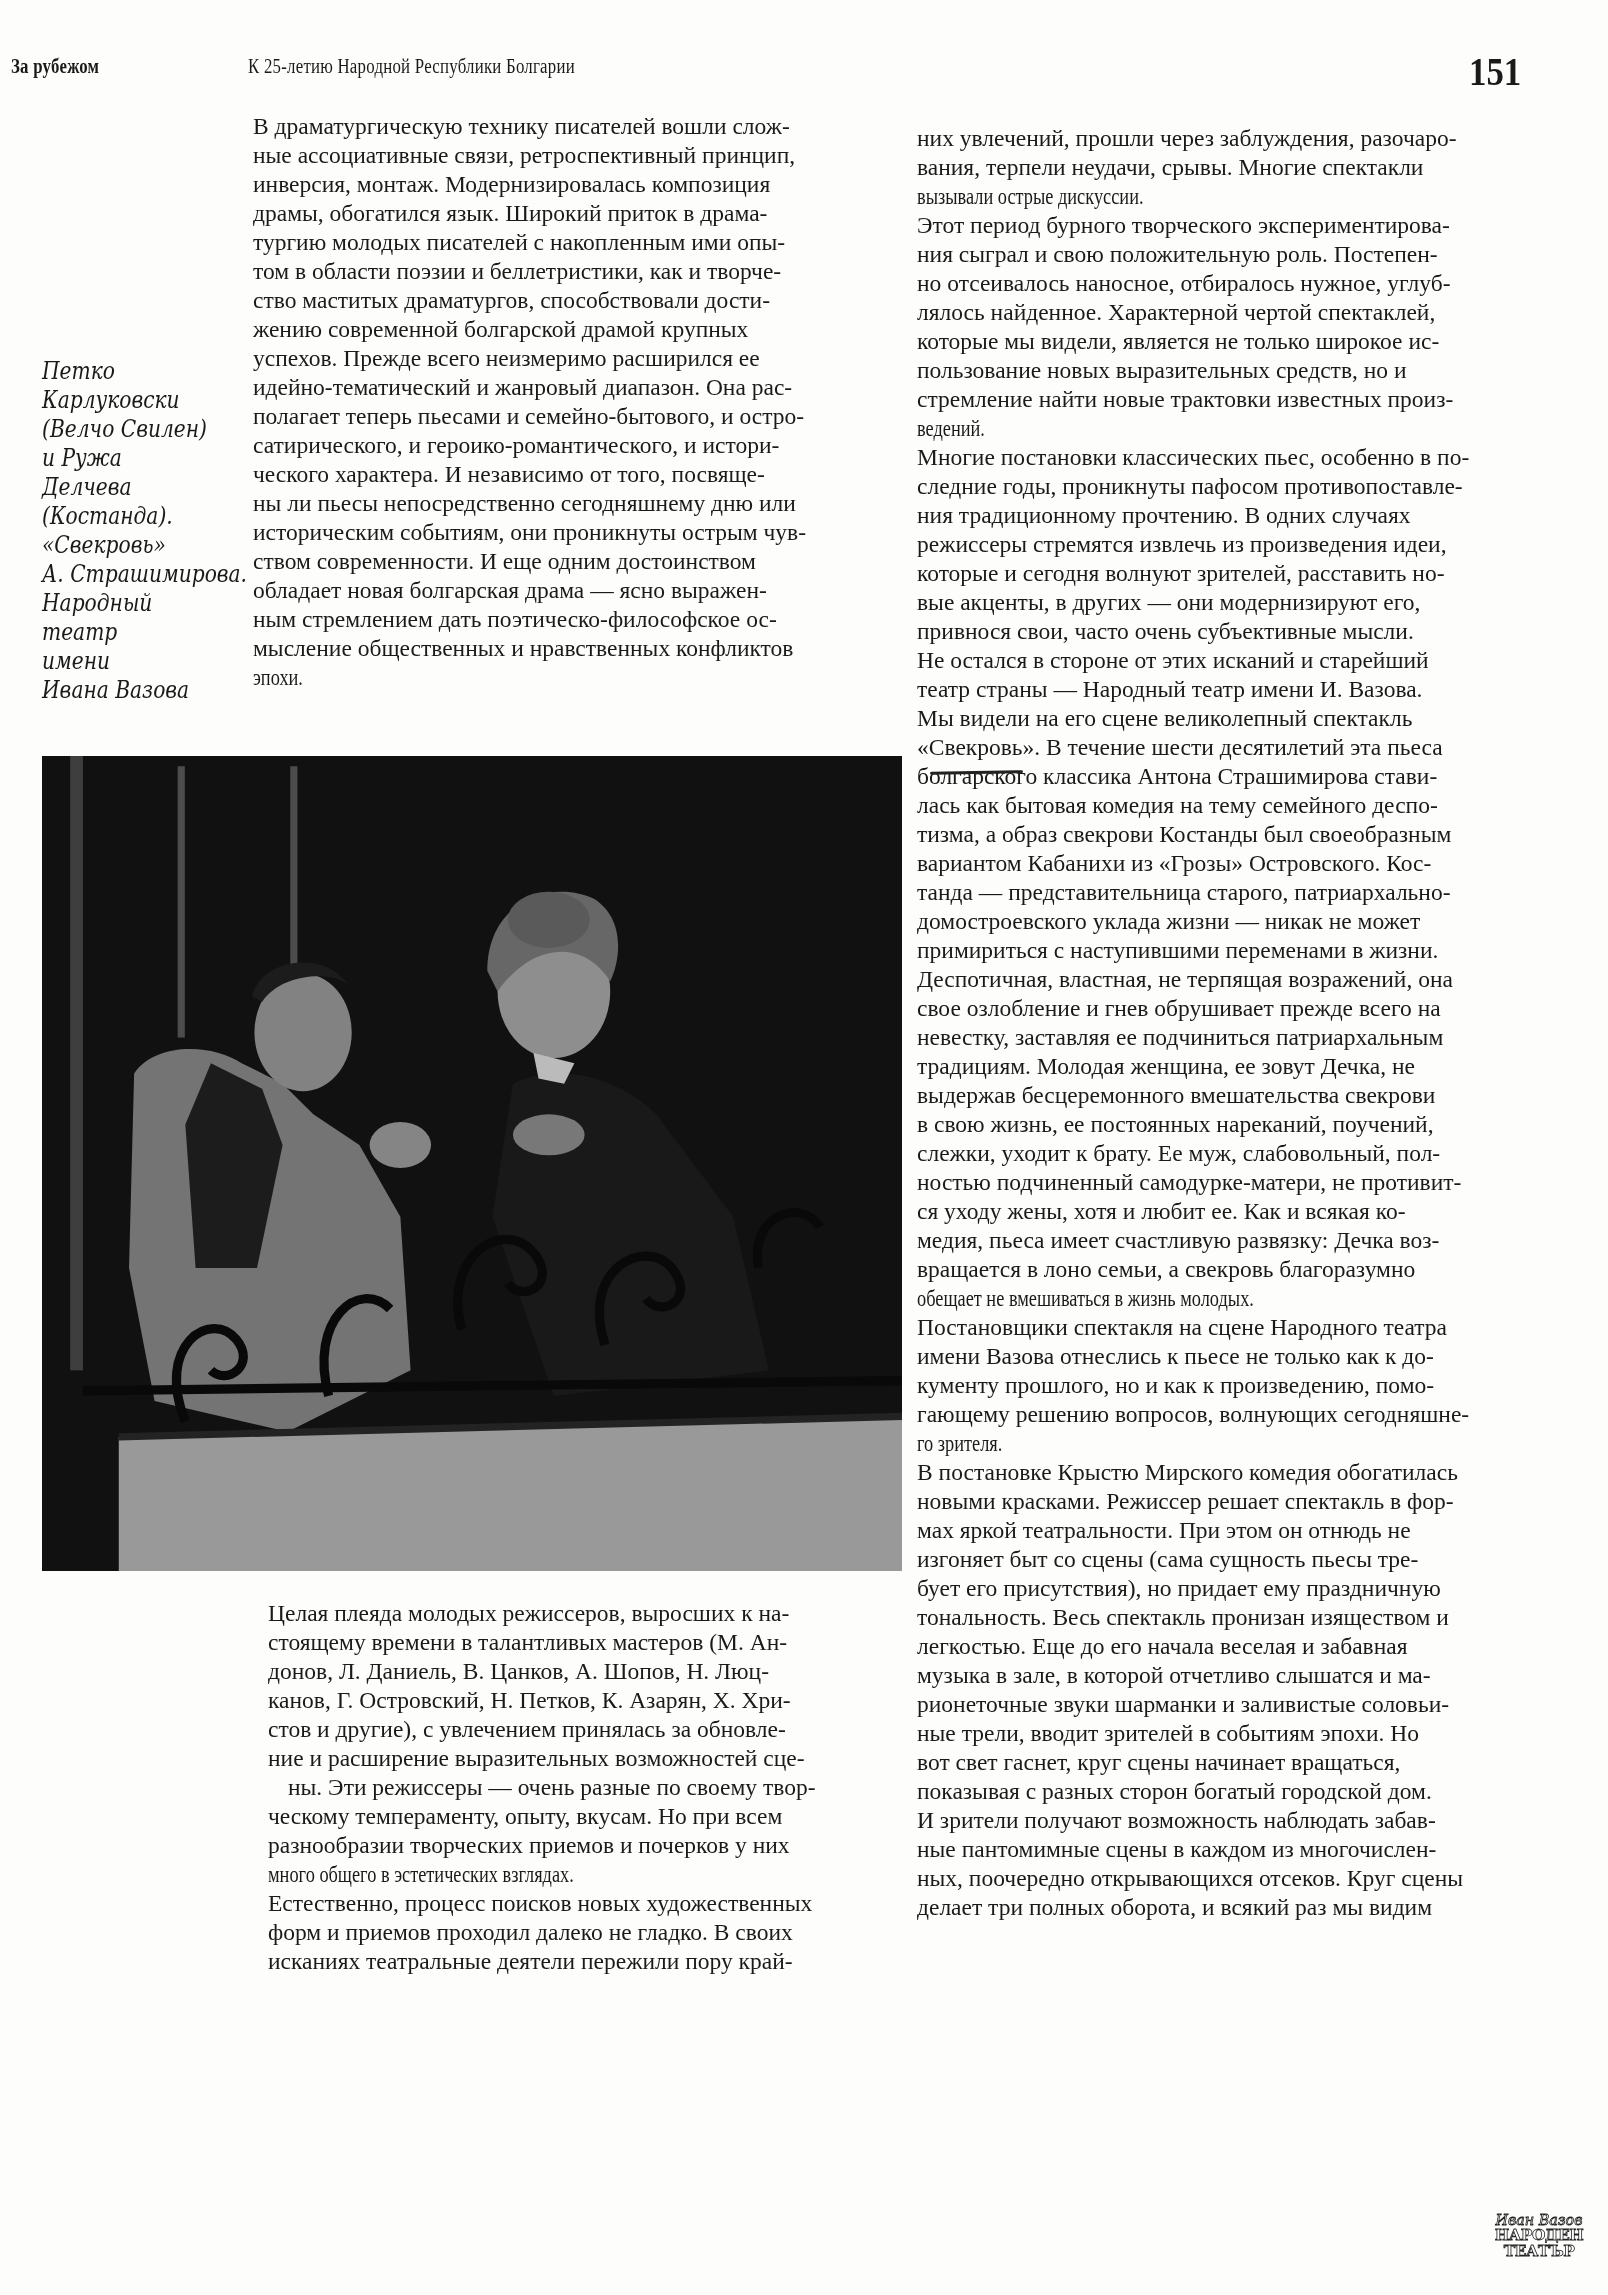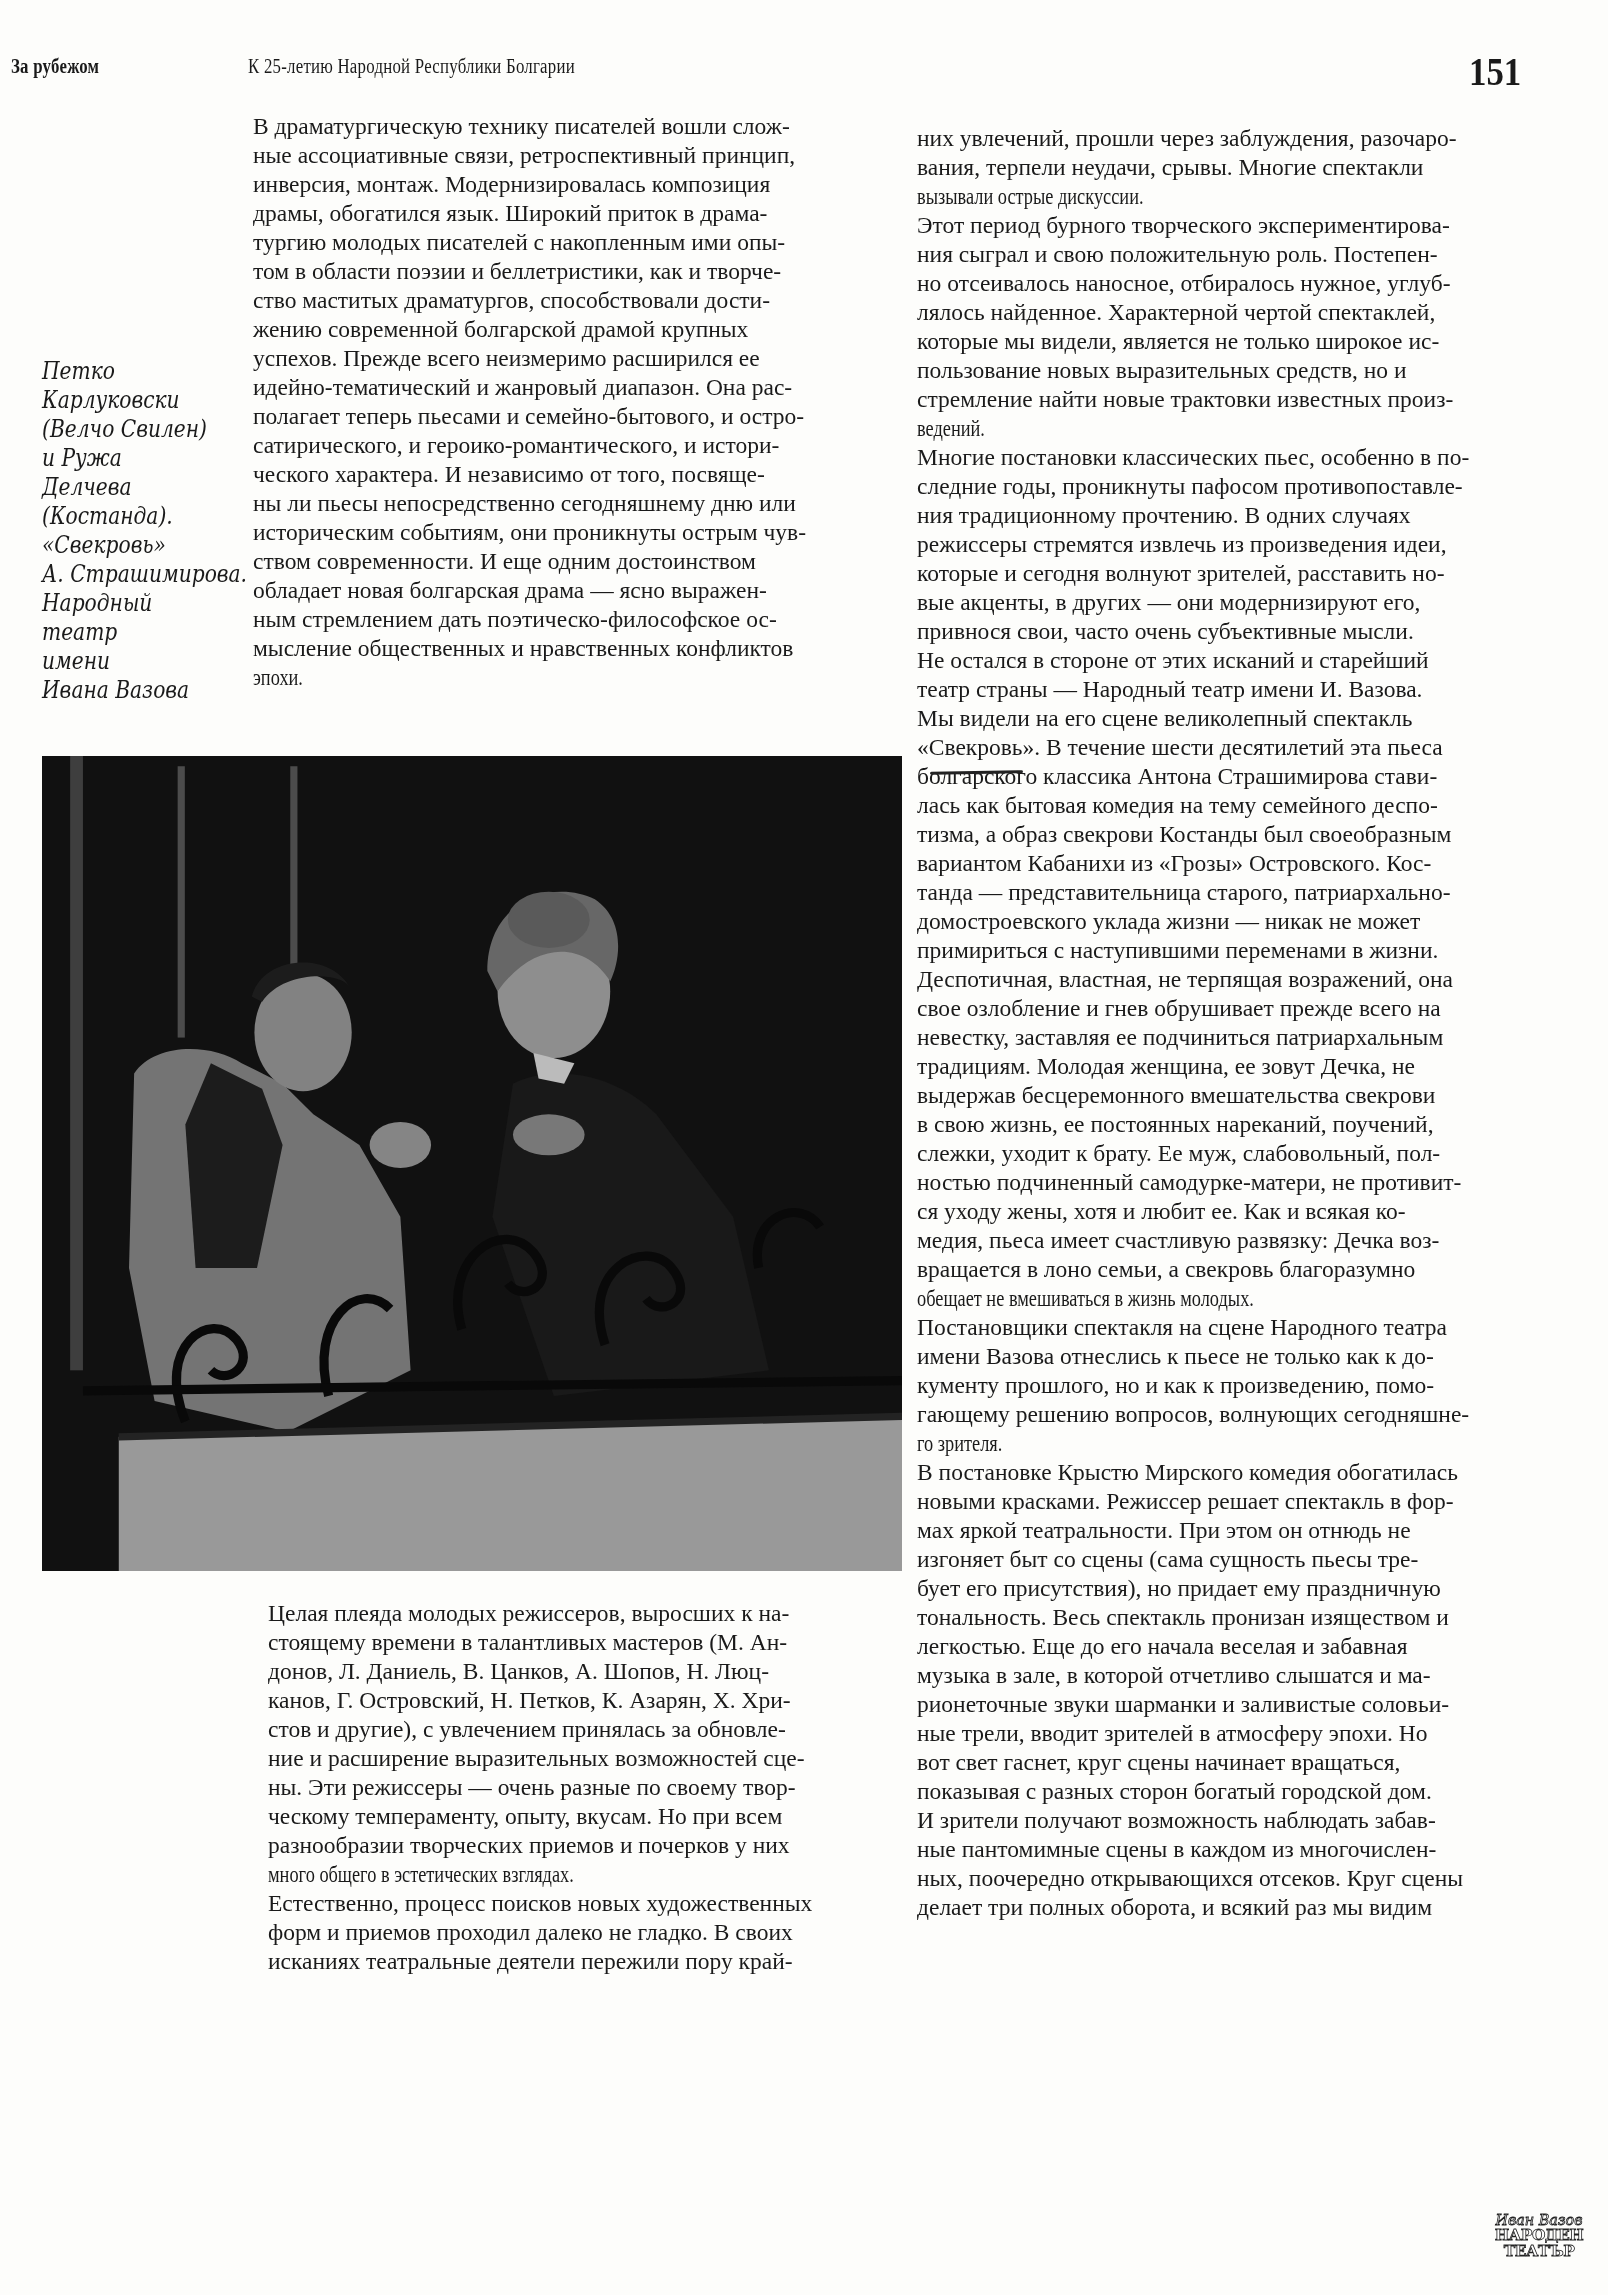--- a/index.html
+++ b/index.html
@@ -137,39 +137,39 @@
     <span class="line"><span class="squeeze" style="transform: scaleX(0.78);">го зрителя.</span></span>
     <span class="line"><span class="squeeze" style="transform: scaleX(1);">В постановке Крыстю Мирского комедия обогатилась</span></span>
     <span class="line"><span class="squeeze" style="transform: scaleX(1);">новыми красками. Режиссер решает спектакль в фор-</span></span>
     <span class="line"><span class="squeeze" style="transform: scaleX(1);">мах яркой театральности. При этом он отнюдь не</span></span>
     <span class="line"><span class="squeeze" style="transform: scaleX(1);">изгоняет быт со сцены (сама сущность пьесы тре-</span></span>
     <span class="line"><span class="squeeze" style="transform: scaleX(1);">бует его присутствия), но придает ему праздничную</span></span>
     <span class="line"><span class="squeeze" style="transform: scaleX(1);">тональность. Весь спектакль пронизан изяществом и</span></span>
     <span class="line"><span class="squeeze" style="transform: scaleX(1);">легкостью. Еще до его начала веселая и забавная</span></span>
     <span class="line"><span class="squeeze" style="transform: scaleX(1);">музыка в зале, в которой отчетливо слышатся и ма-</span></span>
     <span class="line"><span class="squeeze" style="transform: scaleX(1);">рионеточные звуки шарманки и заливистые соловьи-</span></span>
-    <span class="line"><span class="squeeze" style="transform: scaleX(1);">ные трели, вводит зрителей в атмосферу эпохи. Но</span></span>
+    <span class="line"><span class="squeeze" style="transform: scaleX(1);">ные трели, вводит зрителей в событиям эпохи. Но</span></span>
     <span class="line"><span class="squeeze" style="transform: scaleX(1);">вот свет гаснет, круг сцены начинает вращаться,</span></span>
     <span class="line"><span class="squeeze" style="transform: scaleX(1);">показывая с разных сторон богатый городской дом.</span></span>
     <span class="line"><span class="squeeze" style="transform: scaleX(1);">И зрители получают возможность наблюдать забав-</span></span>
     <span class="line"><span class="squeeze" style="transform: scaleX(1);">ные пантомимные сцены в каждом из многочислен-</span></span>
     <span class="line"><span class="squeeze" style="transform: scaleX(1);">ных, поочередно открывающихся отсеков. Круг сцены</span></span>
     <span class="line"><span class="squeeze" style="transform: scaleX(1);">делает три полных оборота, и всякий раз мы видим</span></span>
   </div>
 
 <div class="underline-mark" style="left:930px; top:771px; width:93px; transform:rotate(-1deg);"></div>
 
 <div class="abs col colC" id="colC">
     <span class="line"><span class="squeeze" style="transform: scaleX(1);">Целая плеяда молодых режиссеров, выросших к на-</span></span>
     <span class="line"><span class="squeeze" style="transform: scaleX(1);">стоящему времени в талантливых мастеров (М. Ан-</span></span>
     <span class="line"><span class="squeeze" style="transform: scaleX(1);">донов, Л. Даниель, В. Цанков, А. Шопов, Н. Люц-</span></span>
     <span class="line"><span class="squeeze" style="transform: scaleX(1);">канов, Г. Островский, Н. Петков, К. Азарян, Х. Хри-</span></span>
     <span class="line"><span class="squeeze" style="transform: scaleX(1);">стов и другие), с увлечением принялась за обновле-</span></span>
     <span class="line"><span class="squeeze" style="transform: scaleX(1);">ние и расширение выразительных возможностей сце-</span></span>
-    <span class="line"><span class="squeeze" style="transform: scaleX(1);">ны. Эти режиссеры — очень разные по своему твор-</span></span>
+    <span class="line"><span class="squeeze" style="transform: scaleX(1); margin-left: 20px;">ны. Эти режиссеры — очень разные по своему твор-</span></span>
     <span class="line"><span class="squeeze" style="transform: scaleX(1);">ческому темпераменту, опыту, вкусам. Но при всем</span></span>
     <span class="line"><span class="squeeze" style="transform: scaleX(1);">разнообразии творческих приемов и почерков у них</span></span>
     <span class="line"><span class="squeeze" style="transform: scaleX(0.78);">много общего в эстетических взглядах.</span></span>
     <span class="line"><span class="squeeze" style="transform: scaleX(1);">Естественно, процесс поисков новых художественных</span></span>
     <span class="line"><span class="squeeze" style="transform: scaleX(1);">форм и приемов проходил далеко не гладко. В своих</span></span>
     <span class="line"><span class="squeeze" style="transform: scaleX(1);">исканиях театральные деятели пережили пору край-</span></span>
   </div>
 
 <div class="abs photo">
   <svg viewBox="0 0 1680 1592" preserveAspectRatio="none">

